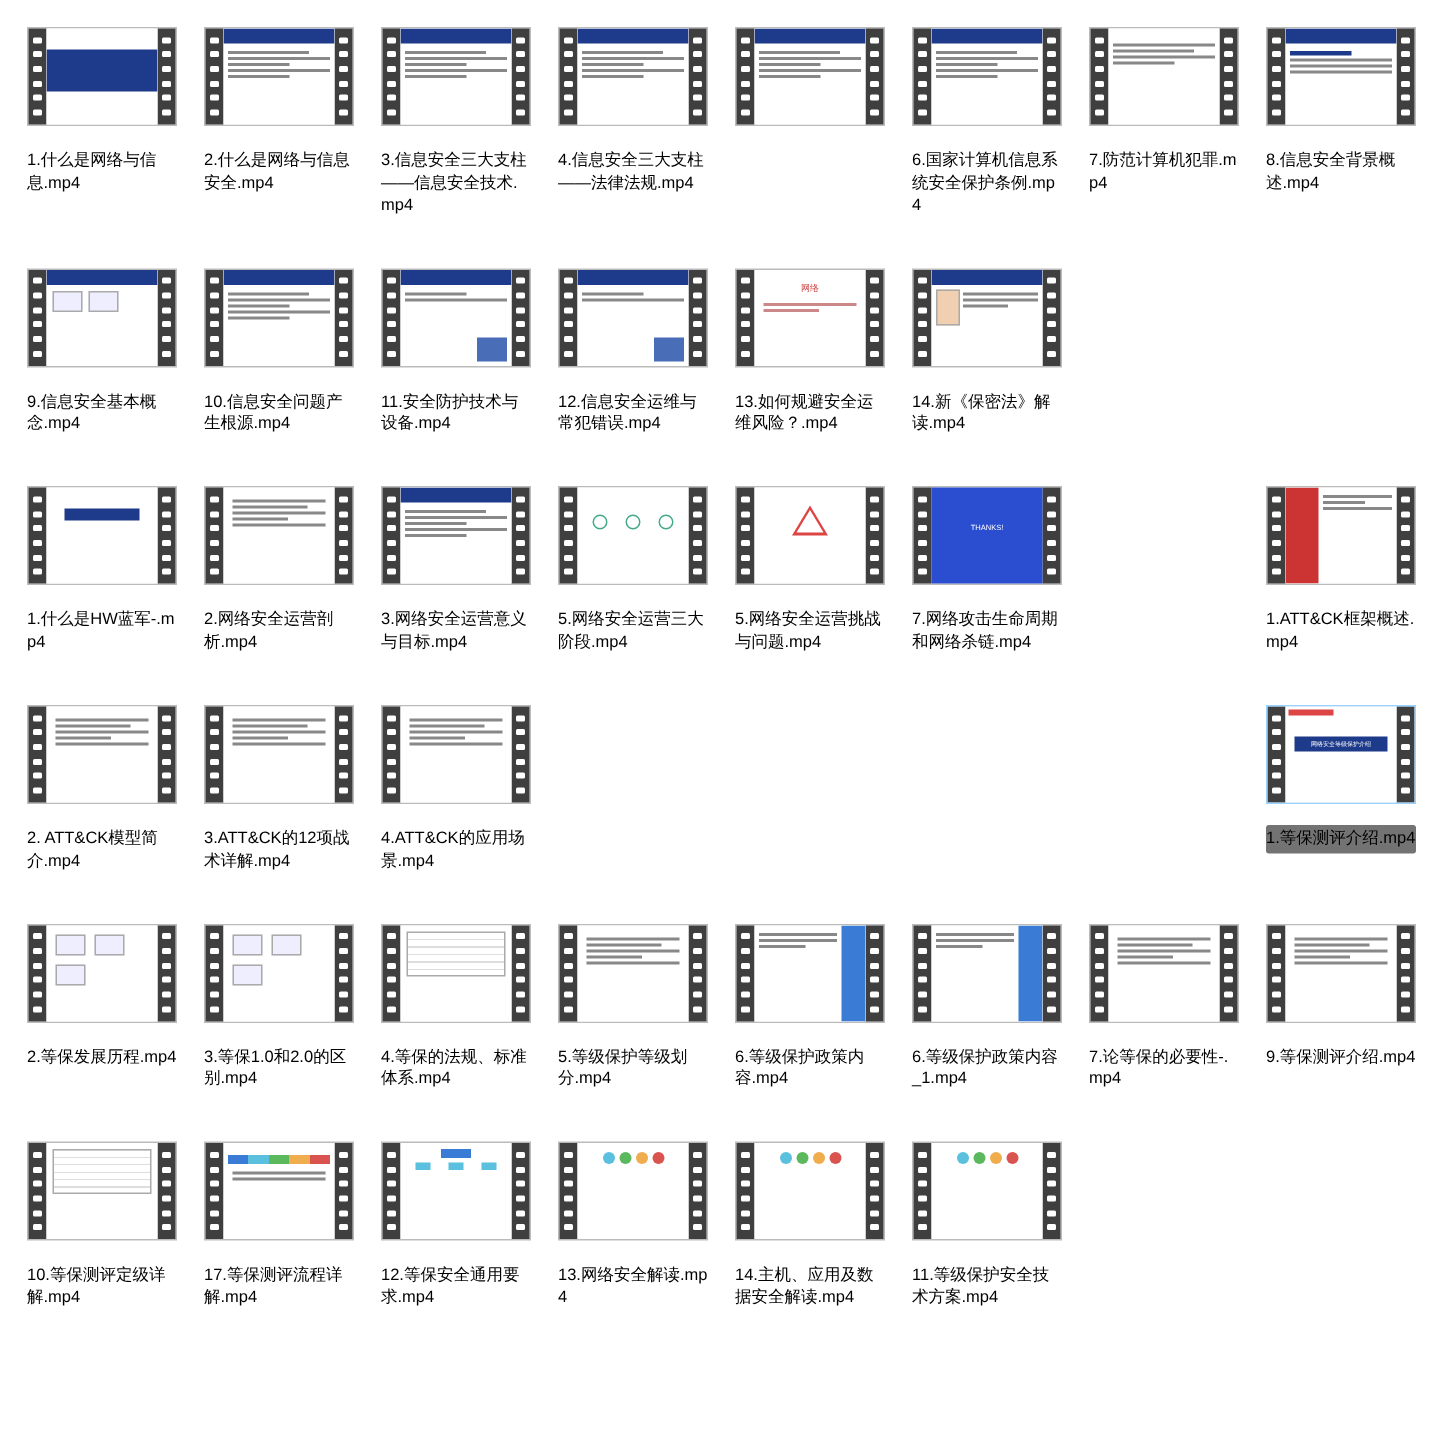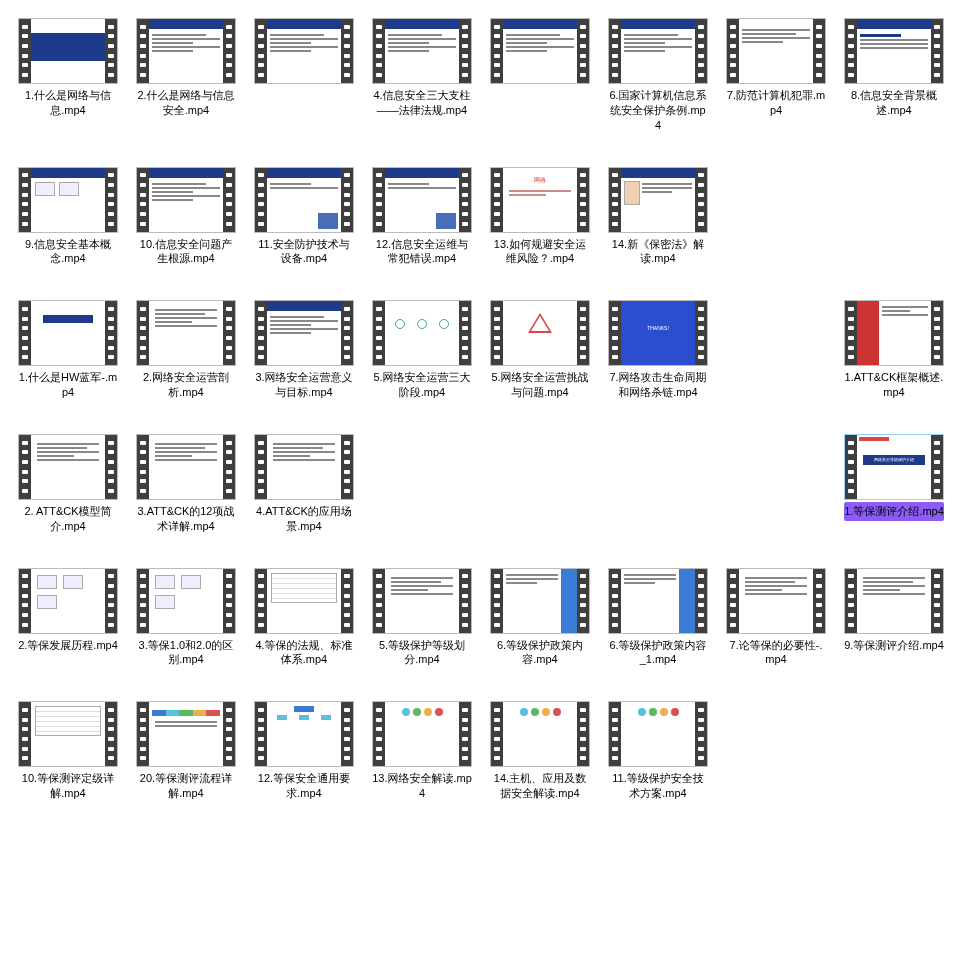--- a/index.html
+++ b/index.html
@@ -14,21 +14,21 @@
   display: flex;
   flex-wrap: wrap;
   gap: 4px 18px;
   align-content: flex-start;
 }
 .item {
   width: 100px;
   margin-bottom: 28px;
   cursor: pointer;
 }
-.item.selected .label { background: #8b5cf6; border-radius: 2px; }
+.item.selected .label { background: #737373; border-radius: 2px; }
 .item.selected .thumb-wrap { outline: 1px solid #99d1ff; outline-offset: -1px; }
 .thumb-wrap {
   width: 100px;
   height: 66px;
   position: relative;
   background: #fff;
   border: 1px solid #bbb;
   display: flex;
 }
 .film { width: 12px; background: #3f3f3f; display:flex; flex-direction:column; justify-content:space-around; padding:3px 0; }
@@ -46,26 +46,25 @@
 .slide .banner { height: 10px; background: #1e3a8a; width:100%; }
 .slide .banner-tall { height: 28px; background: #1e3a8a; width:100%; margin-top:14px; }
 .slide .lines { padding: 3px; }
 .slide .line { height: 2px; background: #888; margin: 2px 0; }
 .slide .line.short { width: 60%; }
 .slide .line.med { width: 80%; }
 .slide .box { border:1px solid #aaa; width:20px; height:14px; display:inline-block; margin:2px; background:#eef; }
 .slide.full-blue { background:#2b4dd0; }
 .slide .centered-text { position:absolute; top:45%; left:0; right:0; text-align:center; font-size:5px; color:#555; }
 .label {
-  text-align: center;
   line-height: 1.35;
   color: #000;
   padding: 2px 0;
   word-break: break-all;
-  margin-top: 2px;
+  margin-top: 14px;
 }
 .app-icon {
   width: 100px;
   height: 66px;
   display: flex;
   align-items: center;
   justify-content: center;
 }
 .app-icon svg { width: 48px; height: 48px; }
 </style>
@@ -150,20 +149,21 @@
         </div>
     <div class="film">
           <div class="hole"></div>
           <div class="hole"></div>
           <div class="hole"></div>
           <div class="hole"></div>
           <div class="hole"></div>
           <div class="hole"></div>
         </div>
   </div>
+      <div class="label">3.信息安全三大支柱——信息安全技术.mp4</div>
     </div>
     <div class="item">
       <div class="thumb-wrap">
     <div class="film">
           <div class="hole"></div>
           <div class="hole"></div>
           <div class="hole"></div>
           <div class="hole"></div>
           <div class="hole"></div>
           <div class="hole"></div>
@@ -1086,21 +1086,21 @@
         </div>
     <div class="film">
           <div class="hole"></div>
           <div class="hole"></div>
           <div class="hole"></div>
           <div class="hole"></div>
           <div class="hole"></div>
           <div class="hole"></div>
         </div>
   </div>
-      <div class="label">20.等保测评流程详解.mp4</div>
+      <div class="label">17.等保测评流程详解.mp4</div>
     </div>
     <div class="item">
       <div class="thumb-wrap">
     <div class="film">
           <div class="hole"></div>
           <div class="hole"></div>
           <div class="hole"></div>
           <div class="hole"></div>
           <div class="hole"></div>
           <div class="hole"></div>

